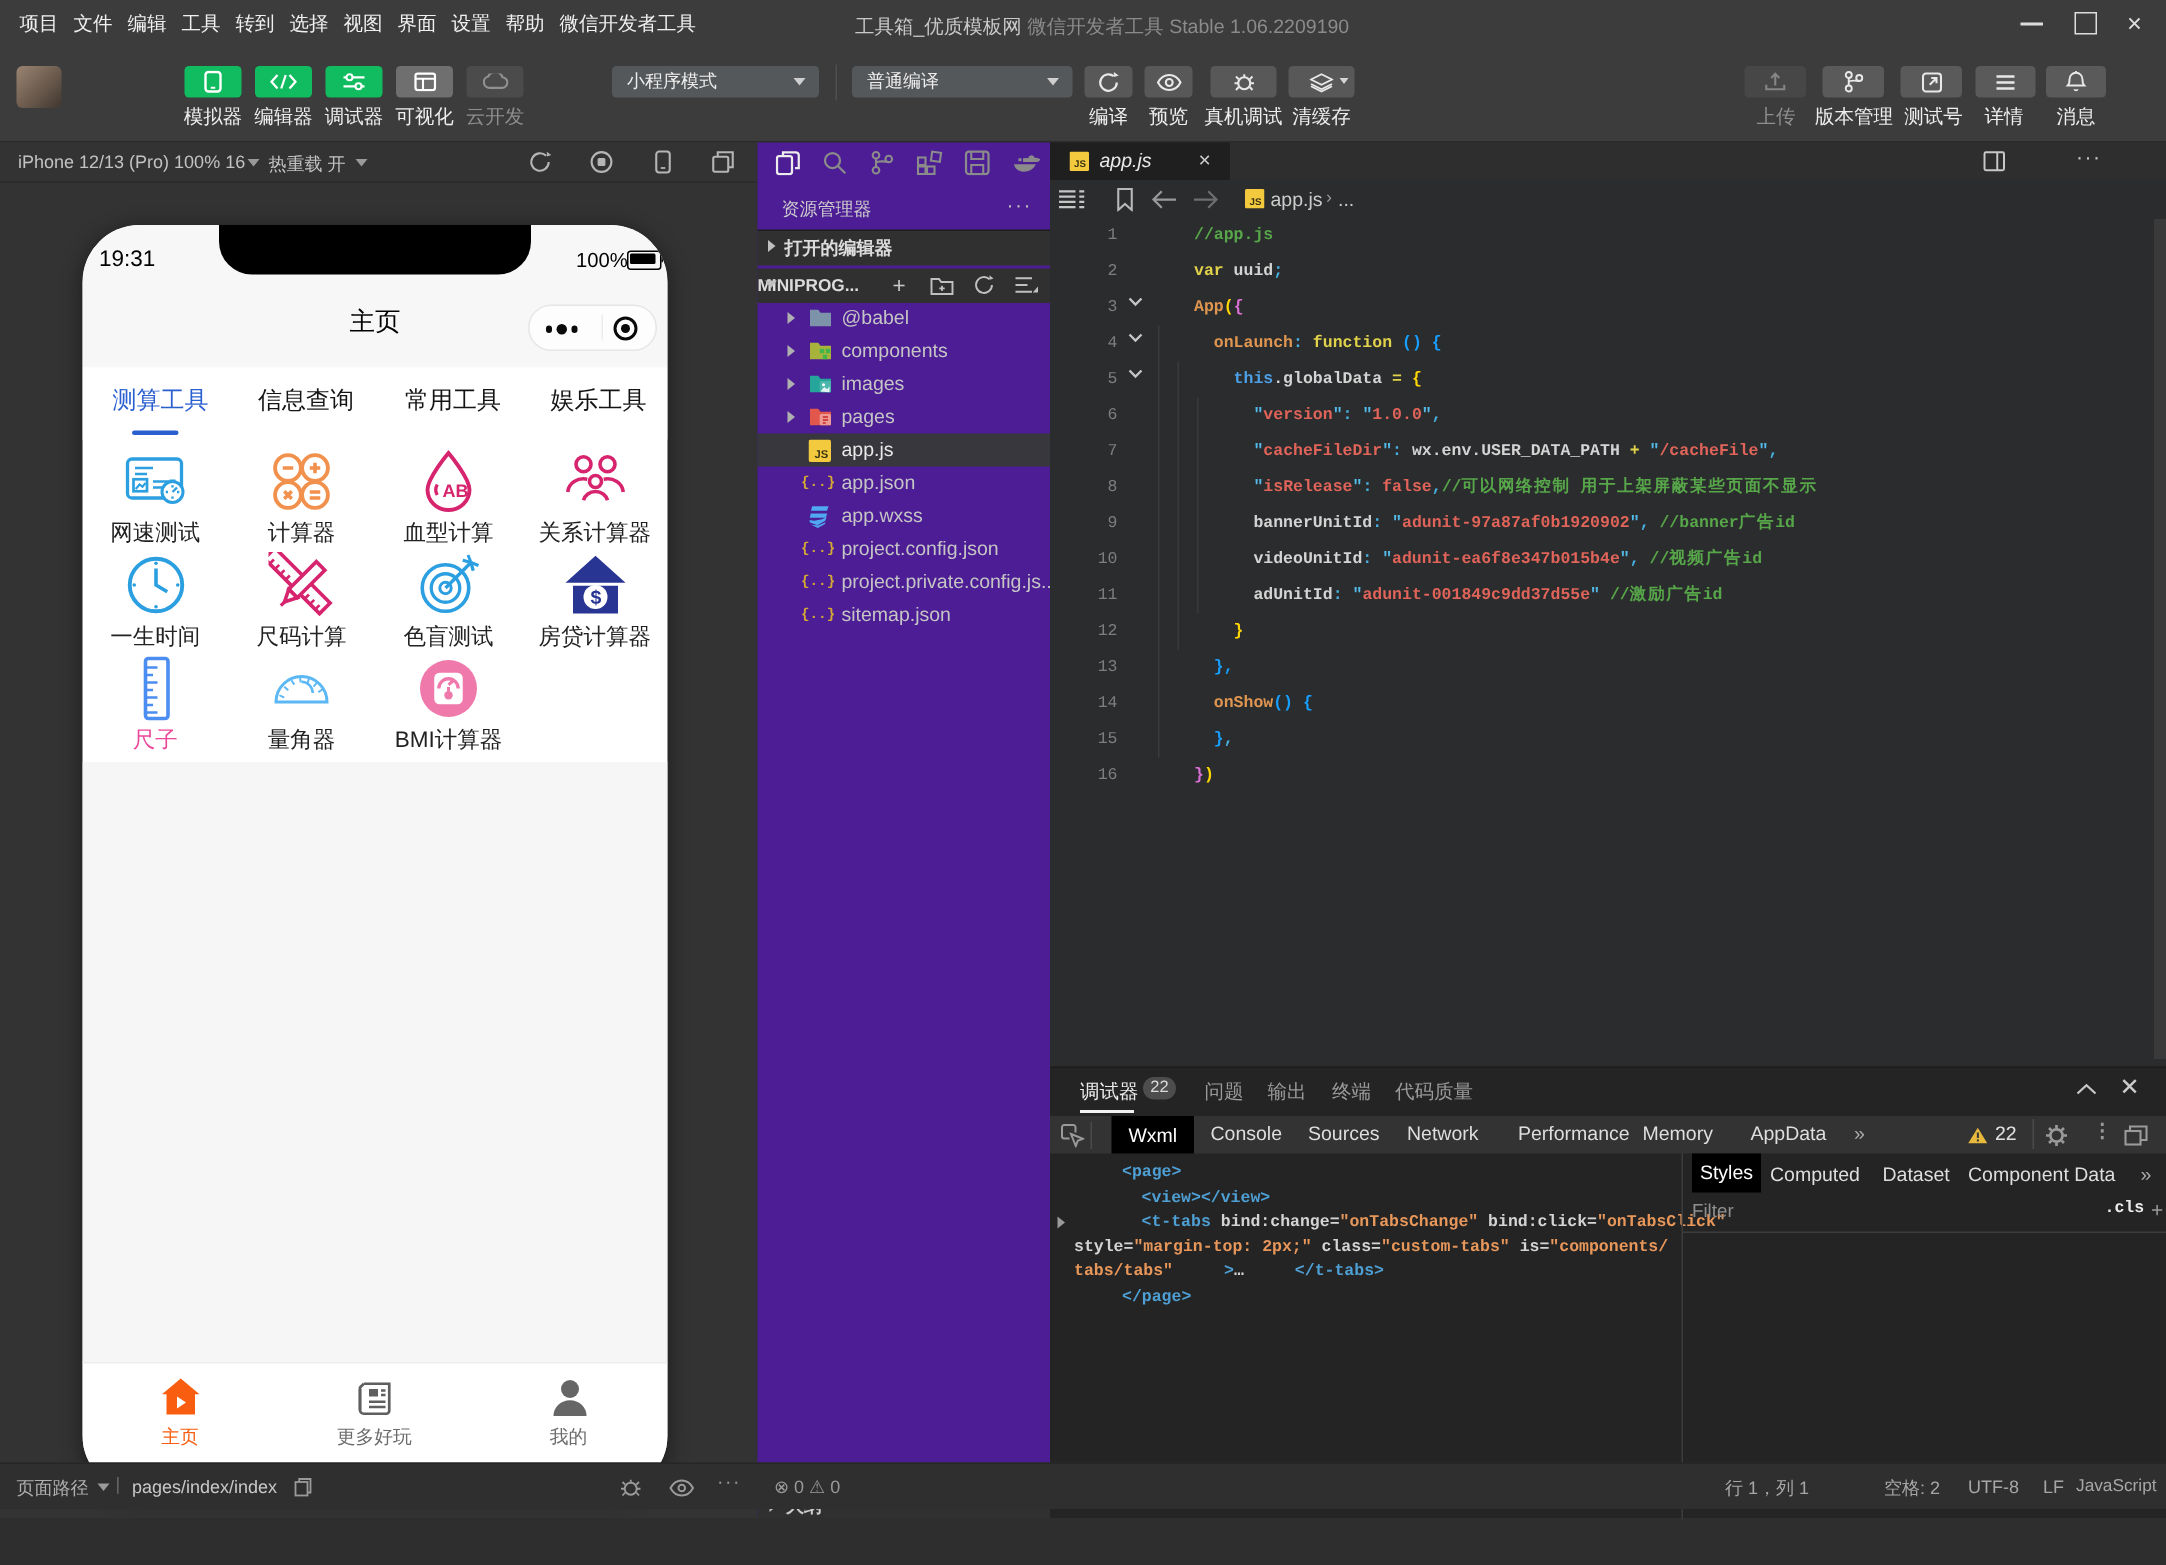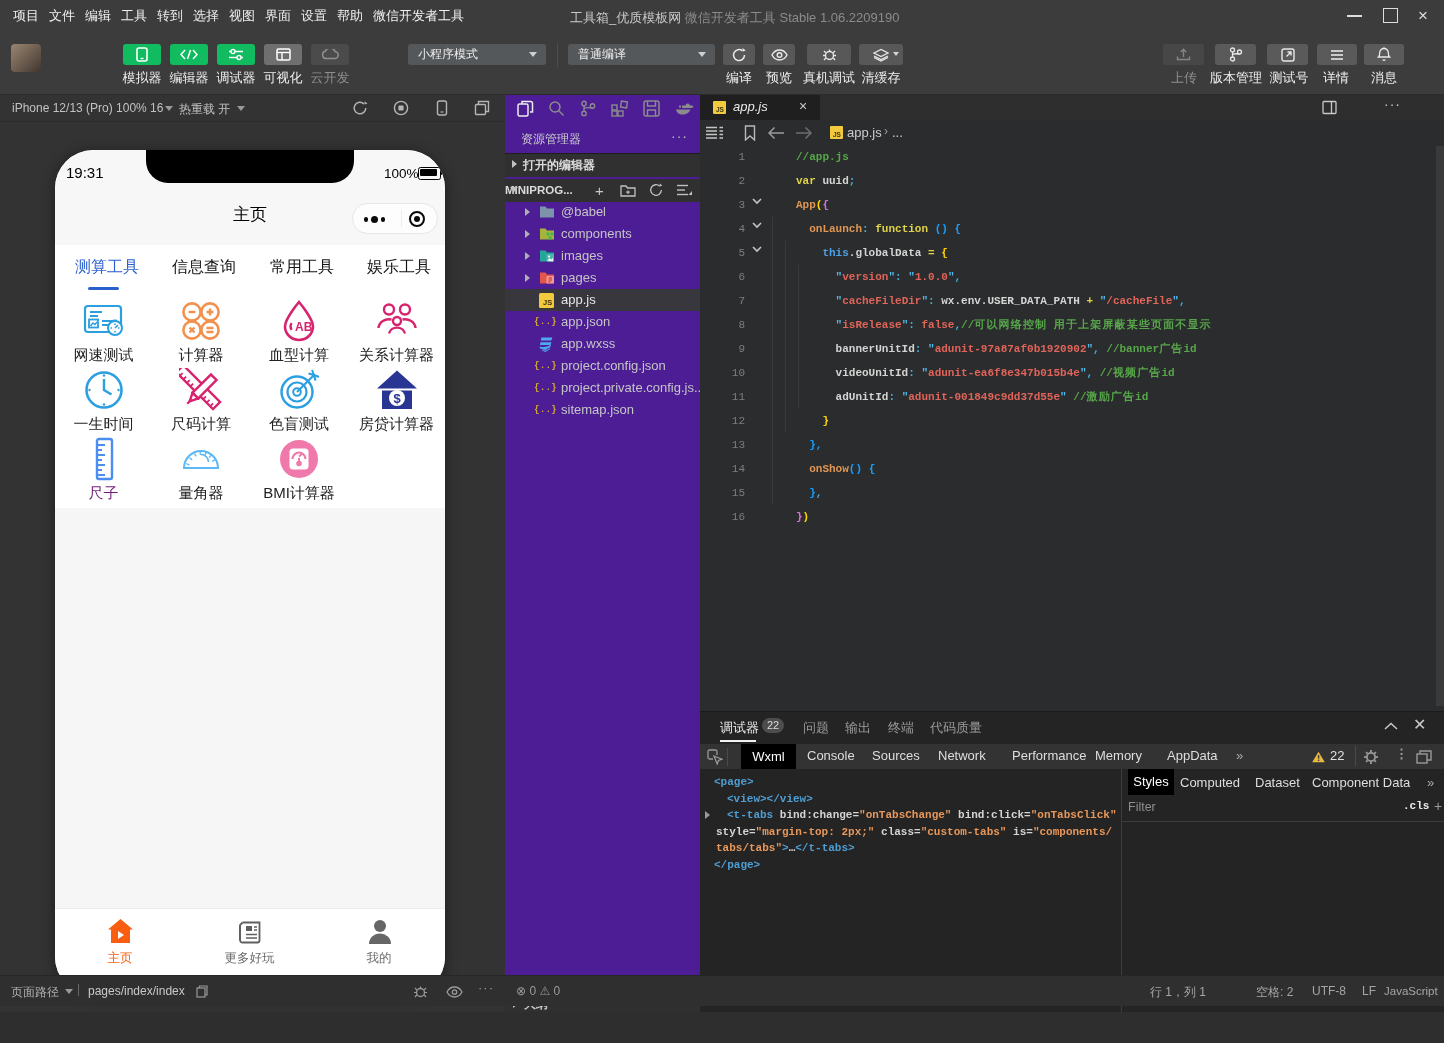--- a/index.html
+++ b/index.html
@@ -24,21 +24,21 @@
 
 #phone{left:55px;top:55px;width:390px;height:845px;background:#ffffff;border-radius:38px;box-shadow:0 2px 14px rgba(0,0,0,.45);overflow:hidden;}
 #notch{left:91px;top:0;width:208px;height:33px;background:#000;border-radius:0 0 22px 22px;}
 .tabtxt{font-size:16px;color:#141414;}
 
 .cl{position:absolute;left:71px;height:24px;line-height:24px;font-size:11px;font-weight:bold;white-space:pre;font-family:"Liberation Mono",monospace;color:#d4d4d4;margin-left:25px;}
 .ln{position:absolute;left:0;width:45px;height:24px;line-height:24px;text-align:right;color:#7e7e7e;font-size:11px;font-family:"Liberation Mono",monospace;}
 .cm{color:#57a64a;}.kw{color:#e0d24a;}.st{color:#e0645a;}.qu{color:#53b9e8;}.pn{color:#47b1e0;}
 .or{color:#e09651;}.th{color:#4ca0e8;}.b0{color:#ffd700;}.b1{color:#da70d6;}.b2{color:#179fff;}
 .wl{position:absolute;height:17px;line-height:17px;font-size:11px;font-weight:bold;white-space:pre;font-family:"Liberation Mono",monospace;color:#d4d4d4;}
-.tag{color:#4e9fd4;}.av{color:#e8975a;}.cjk{letter-spacing:1.15px;}
+.tag{color:#4e9fd4;margin-left:34px;}.av{color:#e8975a;}.cjk{letter-spacing:1.15px;}
 
 #debugger{left:0px;top:616px;width:744px;height:301px;background:#242424;border-top:1px solid #1c1c1c;box-sizing:border-box;}
 
 #statusbar{left:0;top:975px;width:1444px;height:31px;background:#2f2f30;color:#a6a6a6;font-size:12px;border-top:1px solid #262626;box-sizing:border-box;}
 svg{display:block;}
 </style></head>
 <body>
 <div id="app">
 
 <div class="ab" id="titlebar">
@@ -322,21 +322,21 @@
               <text x="18.6" y="34.6" font-family="Liberation Sans" font-size="13" font-weight="bold" fill="#283593">$</text>
             </svg>
           </div>
   <div class="ab" style="left:341.5px;top:265px;transform:translateX(-50%);font-size:15px;color:#222;white-space:nowrap;">房贷计算器</div>
   <div class="ab" style="left:26.5px;top:287px;">
             <svg width="44" height="44" viewBox="0 0 44 44">
               <rect x="15" y="2" width="15" height="40" rx="2" fill="none" stroke="#4b8df0" stroke-width="2.4"></rect>
               <path d="M15 8h8M15 13h5M15 18h8M15 23h5M15 28h8M15 33h5M15 38h8" stroke="#4b8df0" stroke-width="1.8"></path>
             </svg>
           </div>
-  <div class="ab" style="left:48.5px;top:334px;transform:translateX(-50%);font-size:15px;color:#701a75;white-space:nowrap;">尺子</div>
+  <div class="ab" style="left:48.5px;top:334px;transform:translateX(-50%);font-size:15px;color:#ec4899;white-space:nowrap;">尺子</div>
   <div class="ab" style="left:124px;top:287px;">
             <svg width="44" height="44" viewBox="0 0 44 44">
               <path d="M5 31A17 17 0 0 1 39 31z" fill="none" stroke="#5bb8f5" stroke-width="2"></path>
               <path d="M22 17.5a7.5 7.5 0 0 1 7.5 7.5" fill="none" stroke="#5bb8f5" stroke-width="1.6"></path>
               <g stroke="#5bb8f5" stroke-width="1.3">
                 <path d="M7.3 26.5l3.2 1.6"></path>
                 <path d="M10.5 20.8l2.7 2.3"></path>
                 <path d="M15.3 16.5l1.9 2.9"></path>
                 <path d="M21 14.5l.5 3.4"></path>
                 <path d="M27 15.2l-.9 3.3"></path>

